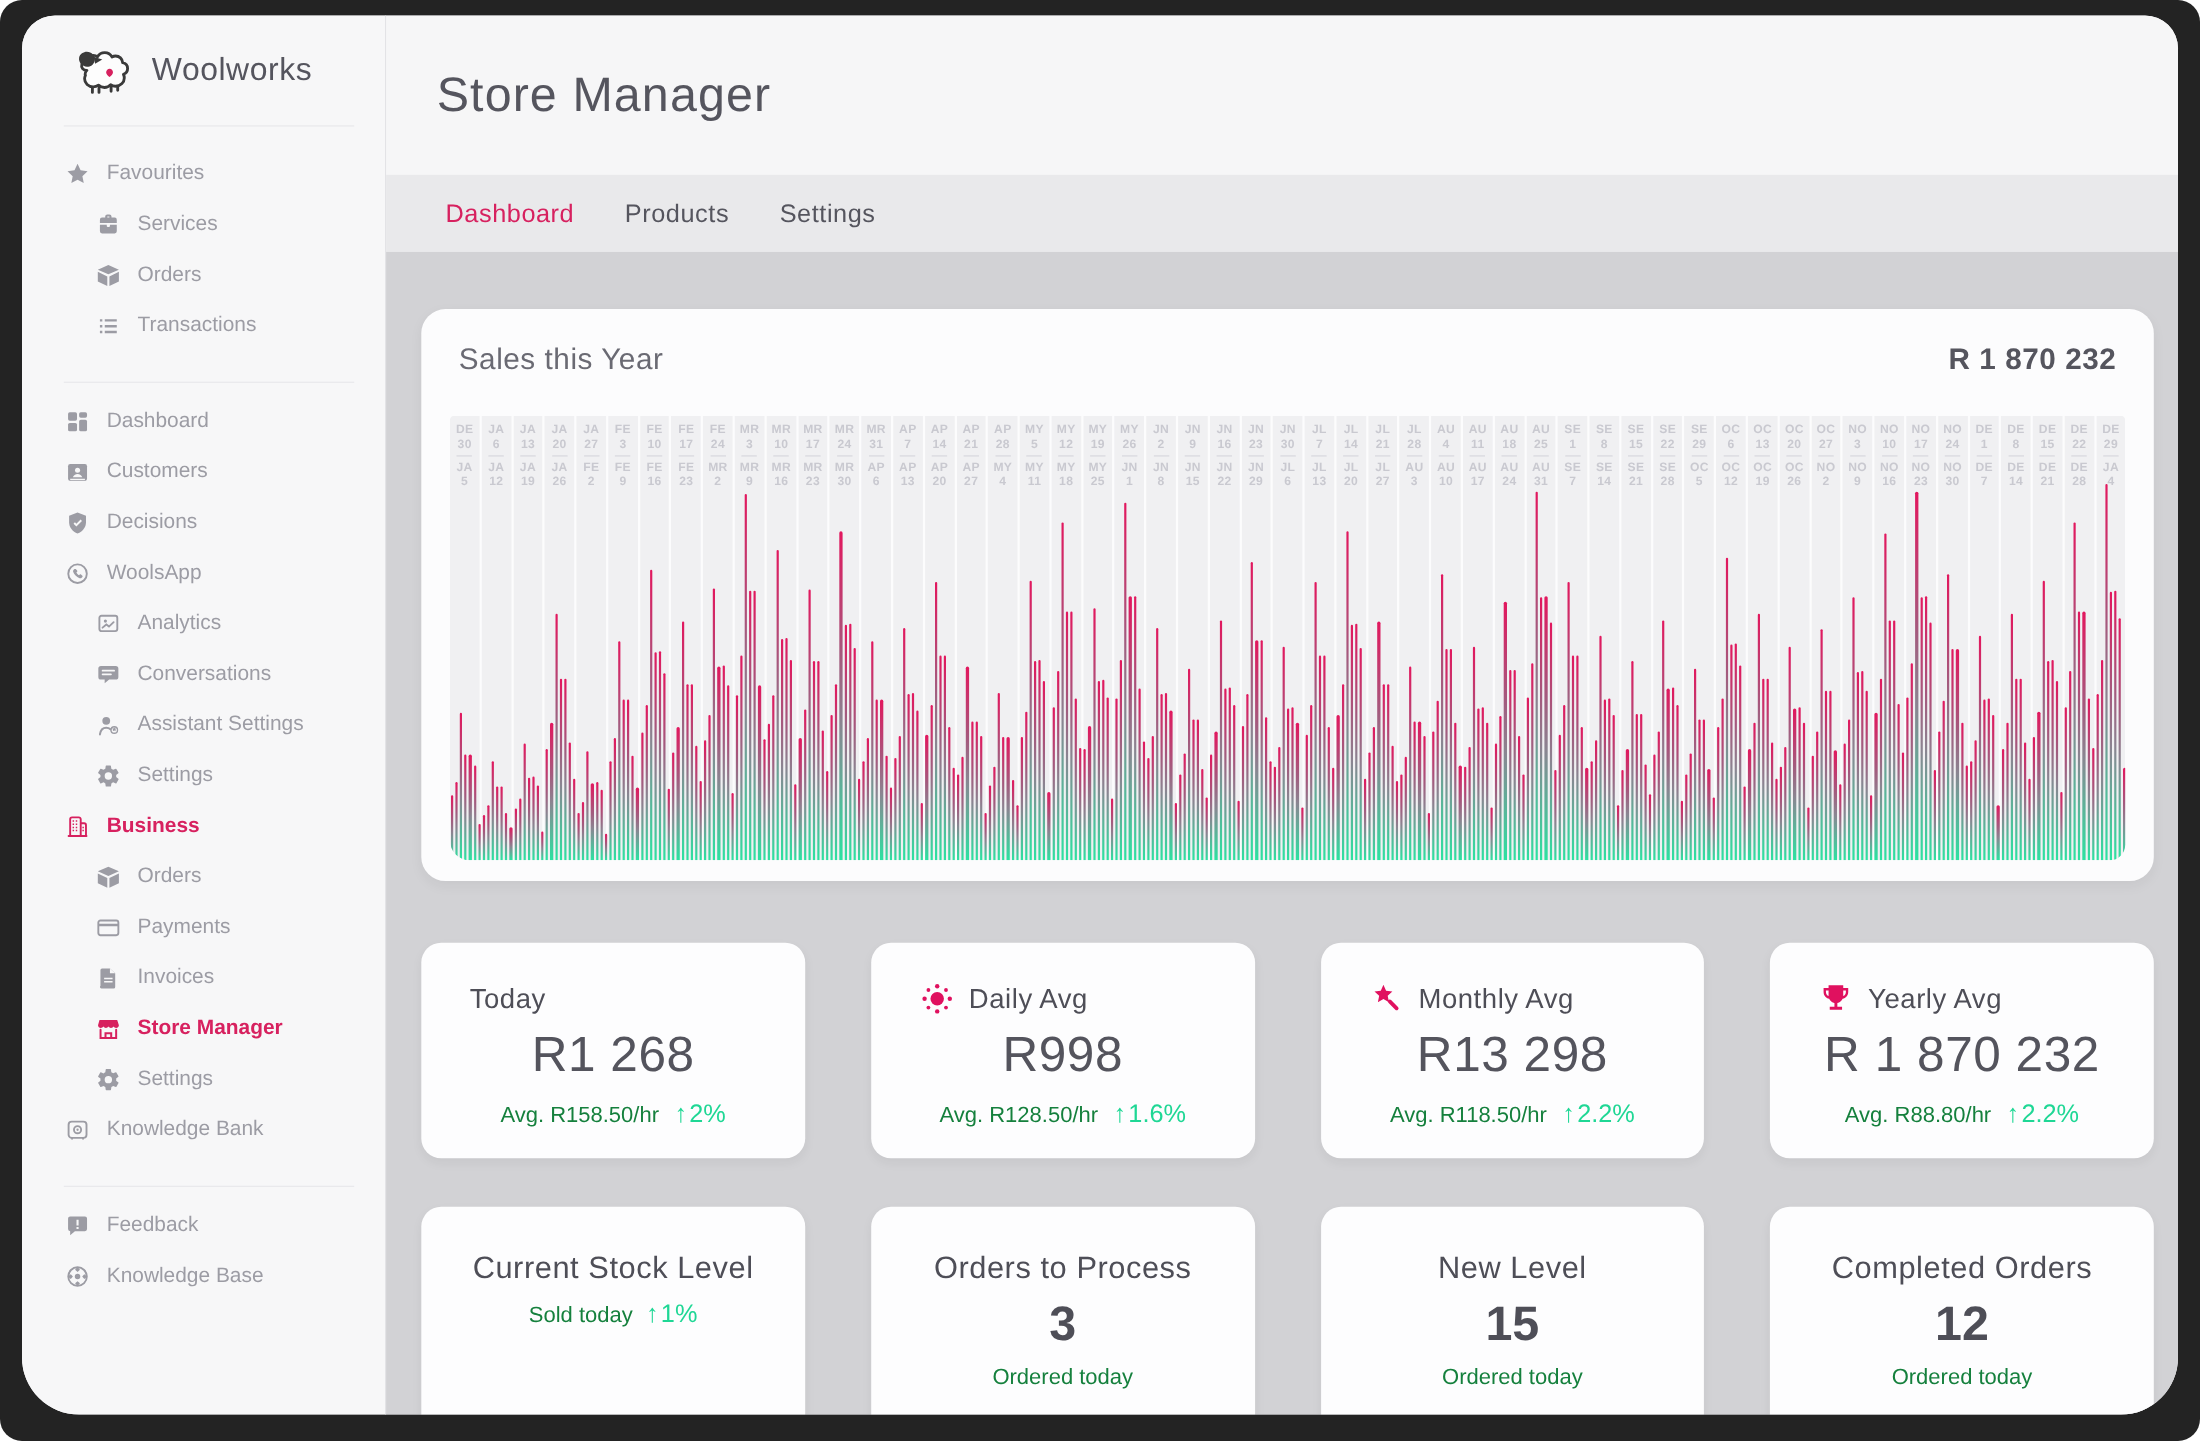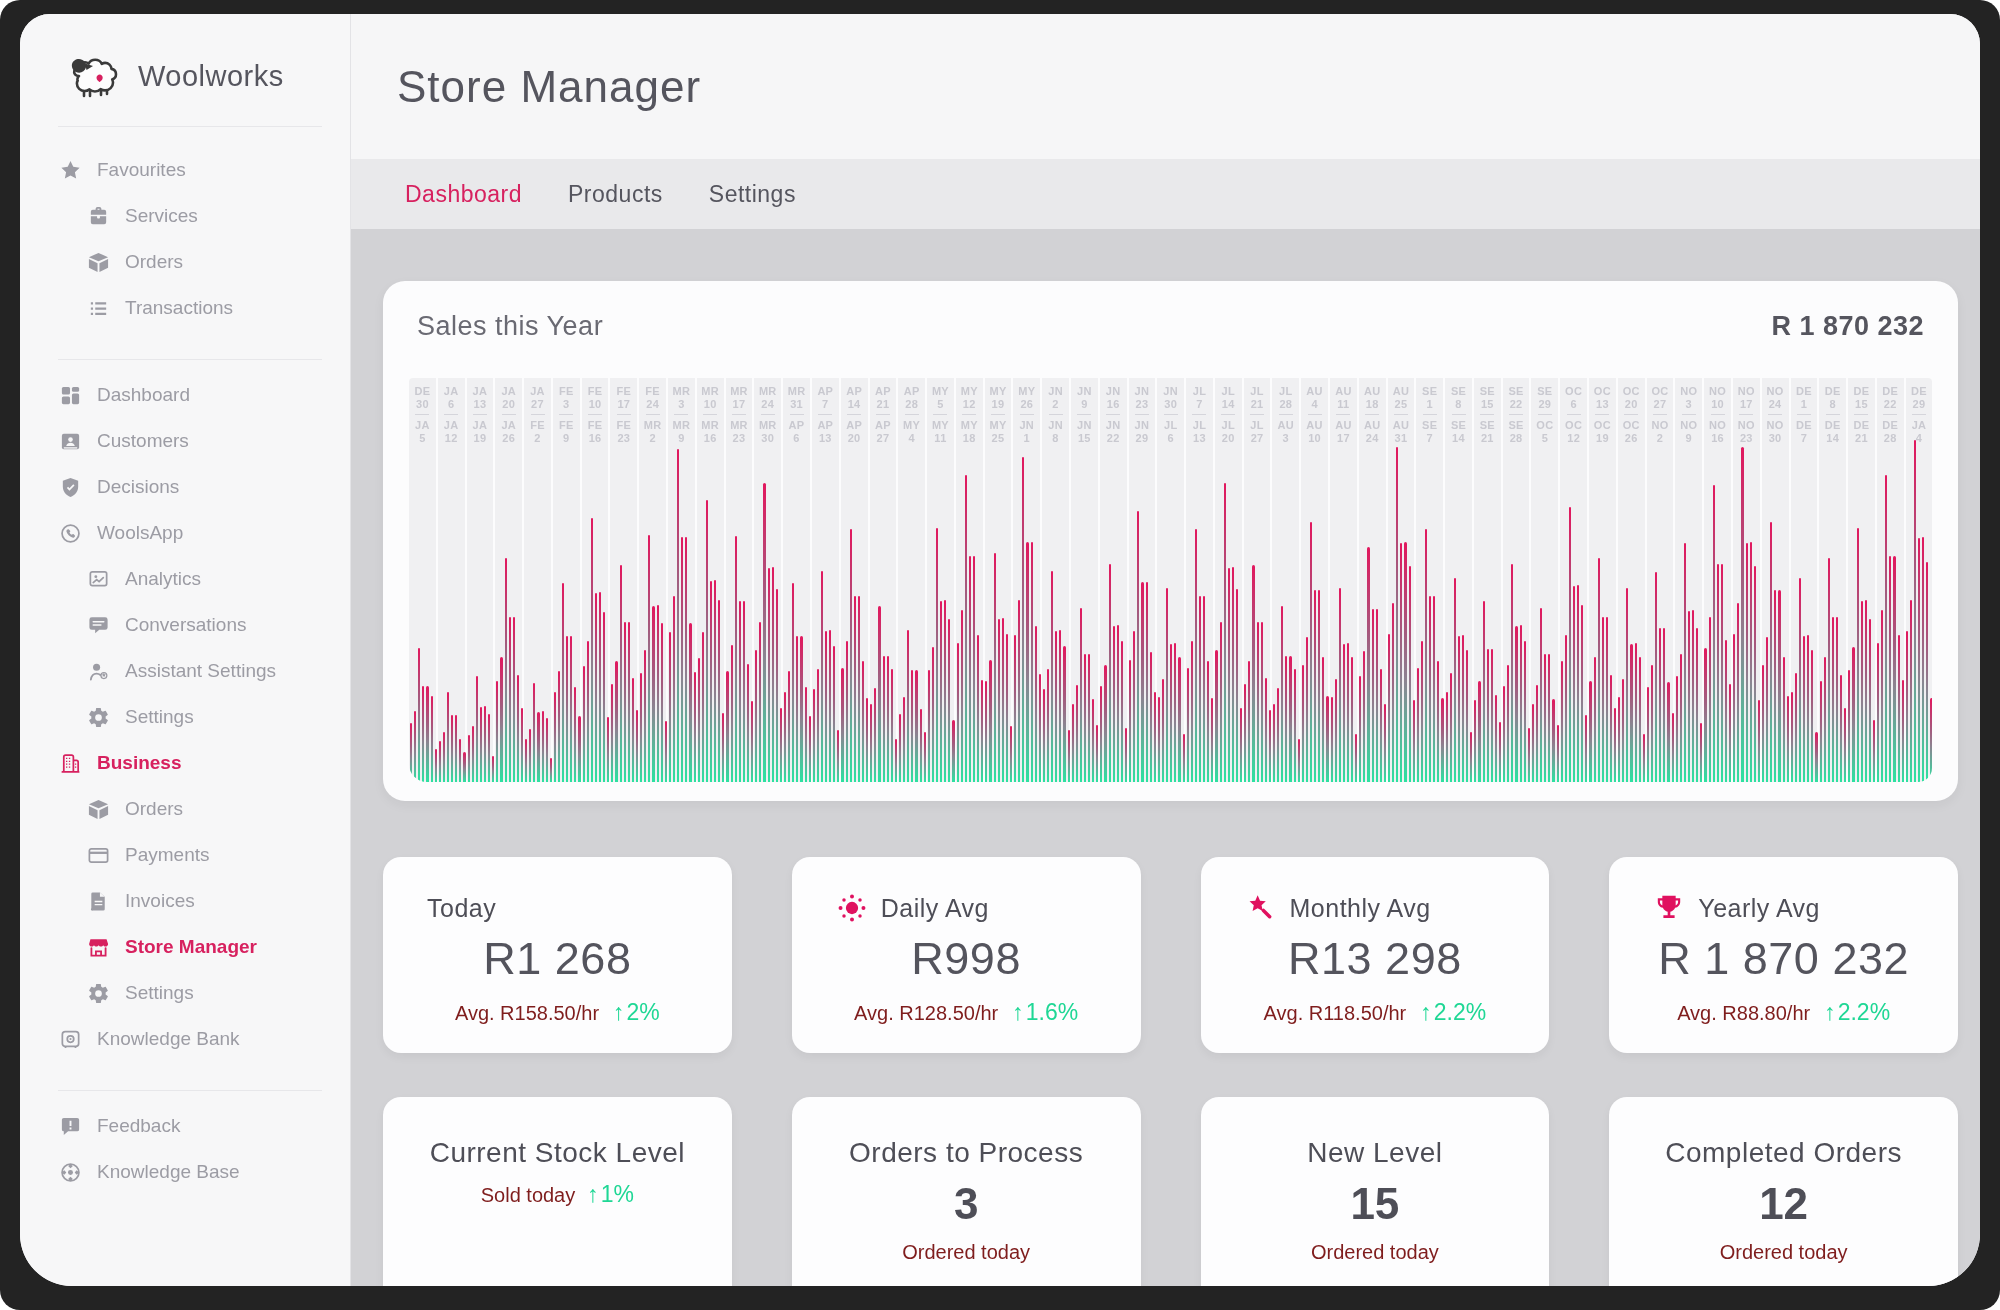--- a/index.html
+++ b/index.html
@@ -2,21 +2,21 @@
 <html><head>
 <meta charset="utf-8">
 <style>
   * { margin:0; padding:0; box-sizing:border-box; }
   html,body { width:2000px; height:1310px; background:#fff; font-family:"Liberation Sans", sans-serif; }
   .frame { position:absolute; inset:0; background:#232323; border-radius:20px; overflow:hidden; }
   .window { position:absolute; left:20px; top:14px; right:20px; bottom:24px;
             background:#f6f6f7; border-radius:30px 30px 52px 52px; overflow:hidden; display:flex; }
 
   
-  .sidebar { width:331px; flex:0 0 331px; background:#f7f7f8; border-right:1px solid #e3e3e6; padding-top:40px; overflow:hidden; }
+  .sidebar { width:331px; flex:0 0 331px; background:#f7f7f8; border-right:1px solid #e3e3e6; padding-top:28px; overflow:hidden; }
   .logo-row { display:flex; align-items:center; gap:16px; padding-left:44px; }
   .logo-mark { width:58px; height:44px; flex:0 0 auto; }
   .brand-name { font-size:29px; color:#55555e; letter-spacing:.5px; }
   .side-divider { height:1px; background:#e7e7ea; margin:28px 28px 12px 38px; }
   .nav { padding-top:8px; }
   .nav-item { display:flex; align-items:center; gap:15px; height:46px; padding-left:38px; color:#9c9ca4; font-size:19px; cursor:pointer; }
   .nav-item.indent { padding-left:66px; }
   .nav-item.active { color:#d7215f; font-weight:bold; }
   .nav-icon { width:24px; height:24px; display:flex; align-items:center; justify-content:center; }
   .nav-icon svg { width:23px; height:23px; }
@@ -50,21 +50,21 @@
   .stat-grid { margin-top:56px; }
   .summary-grid { margin-top:44px; }
   .card { background:#fdfdfe; border-radius:18px; box-shadow:0 4px 10px rgba(0,0,0,.05); padding:34px 44px 30px 44px; }
   .stat-card { height:196px; }
   .stat-head { display:flex; align-items:center; gap:13px; min-height:34px; }
   .stat-title { font-size:25px; color:#4e4e57; letter-spacing:.5px; }
   .stat-icon { width:32px; height:32px; color:#e0115f; display:flex; }
   .stat-icon svg { width:32px; height:32px; }
   .stat-value { text-align:center; font-size:45px; color:#54545d; margin-top:8px; letter-spacing:.5px; }
   .stat-foot { display:flex; justify-content:center; align-items:baseline; gap:14px; margin-top:14px; }
-  .foot-label { font-size:20px; color:#7f1d1d; }
+  .foot-label { font-size:20px; color:#15803d; }
   .delta { font-size:23px; color:#1fd795; font-weight:500; }
   .delta .arrow { font-weight:bold; margin-right:2px; }
   .summary-card { height:235px; text-align:center; padding-top:40px; }
   .summary-title { font-size:28px; color:#4e4e57; letter-spacing:.5px; }
   .summary-value { font-size:44px; font-weight:bold; color:#4e4e57; margin-top:10px; }
   .summary-foot { margin-top:12px; display:flex; justify-content:center; align-items:baseline; gap:12px; }
 </style>
 </head>
 <body>
 

